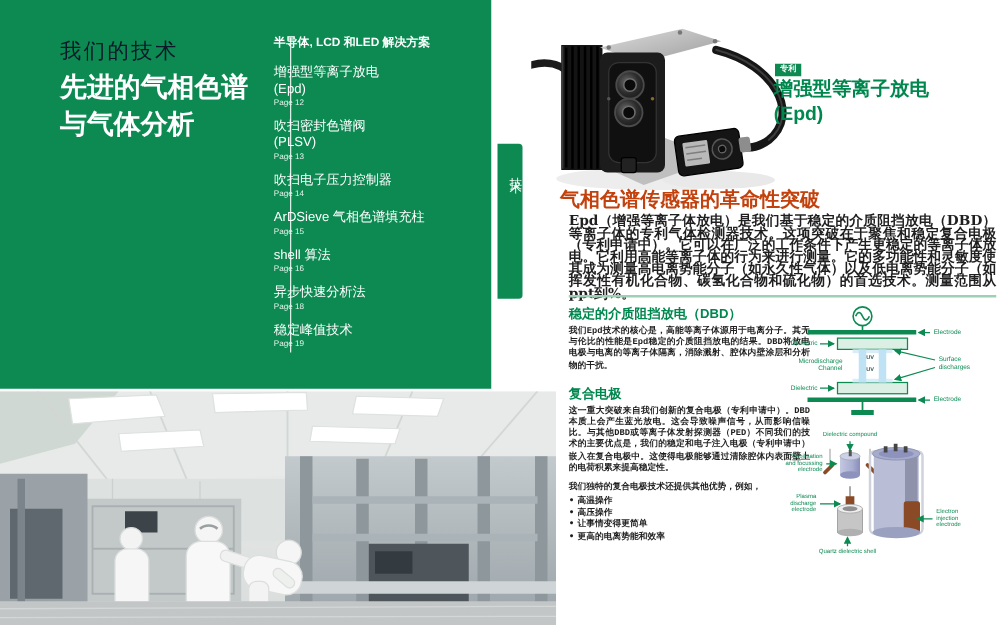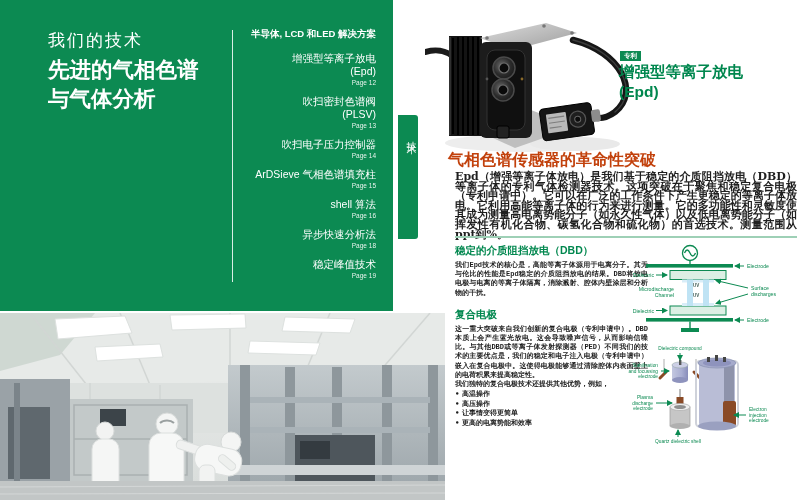--- a/index.html
+++ b/index.html
@@ -1,27 +1,27 @@
 <!DOCTYPE html>
 <html><head>
 <meta charset="utf-8">
 <style>
   html,body{margin:0;padding:0;background:#ffffff;}
   .canvas{position:relative;width:798px;height:500px;background:#fff;overflow:hidden;
           font-family:"Liberation Sans",sans-serif;color:#222;}
 
   
   .left-page{position:absolute;left:0;top:0;width:393px;height:311px;background:#0C8A52;color:#fff;}
-  .eyebrow{position:absolute;left:48px;top:29px;font-size:17px;letter-spacing:2px;color:#ffffff;}
+  .eyebrow{position:absolute;left:48px;top:29px;font-size:17px;letter-spacing:2px;color:#0f172a;}
   .main-title{position:absolute;left:48px;top:56px;font-size:21.5px;font-weight:bold;
               line-height:29px;white-space:pre-line;}
   .left-intro{position:absolute;left:48px;top:112px;width:170px;font-size:8px;font-weight:bold;
               line-height:11.2px;text-align:justify;color:#f4faf6;}
   .toc-rule{position:absolute;left:232px;top:30px;width:1px;height:252px;background:rgba(255,255,255,.85);}
-  .toc{position:absolute;left:226px;top:28px;width:150px;text-align:right;}
+  .toc{position:absolute;left:219px;top:28px;width:150px;}
   .toc-header{font-size:9.5px;font-weight:bold;margin-bottom:11px;}
   .toc-item{margin-bottom:8px;cursor:pointer;}
   .toc-item-label{font-size:10.5px;line-height:13px;white-space:pre-line;}
   .toc-item-page{font-size:6.5px;line-height:8px;margin-top:1px;color:#e8f4ed;}
 
   
   .spine-tab{position:absolute;left:398px;top:115px;width:20px;height:124px;background:#0C8A52;
              border-radius:0 3px 3px 0;}
   .spine-tab-label{writing-mode:vertical-rl;color:#fff;font-size:10px;letter-spacing:3px;
                    margin:18px auto 0;display:block;text-align:center;width:100%;}
@@ -40,21 +40,21 @@
         font-family:"DejaVu Serif","Liberation Serif",serif;}
   .r-intro{position:absolute;left:35px;top:172px;width:342px;font-size:11px;line-height:9.6px;
            font-weight:bold;color:#1f1f1f;text-align:justify;
            font-family:"DejaVu Serif","Liberation Serif",serif;}
   .r-rule{position:absolute;left:35px;top:236px;width:342px;height:2px;background:#9ED0B6;}
   .col-left{position:absolute;left:35px;top:244px;width:193px;}
   .h3{font-size:10.5px;font-weight:bold;color:#00874E;margin:0 0 3px 0;}
   .body-sm{font-size:7px;line-height:9.2px;font-weight:bold;color:#1f1f1f;text-align:justify;
            font-family:Liberation Mono, monospace;margin:0;}
   .sec2{margin-top:10px;}
-  .benefits-intro{margin-top:0;}
+  .benefits-intro{margin-top:6px;}
   .bullet{position:relative;padding-left:7px;font-size:7px;line-height:9.5px;font-weight:bold;
           font-family:"DejaVu Serif","Liberation Serif",serif;color:#1f1f1f;}
   .bullet::before{content:"•";position:absolute;left:0;top:0;}
 
   
   .diagram1{position:absolute;left:212px;top:243px;width:166px;height:100px;}
   .diagram2{position:absolute;left:200px;top:345px;width:178px;height:145px;}
   .dlabel{position:absolute;font-size:5.2px;line-height:6.2px;color:#0C8A52;white-space:pre-line;}
   .dlabel.small{font-size:4.8px;line-height:5.6px;}
   .uv{position:absolute;font-size:4.5px;color:#3c5a52;font-weight:bold;}

